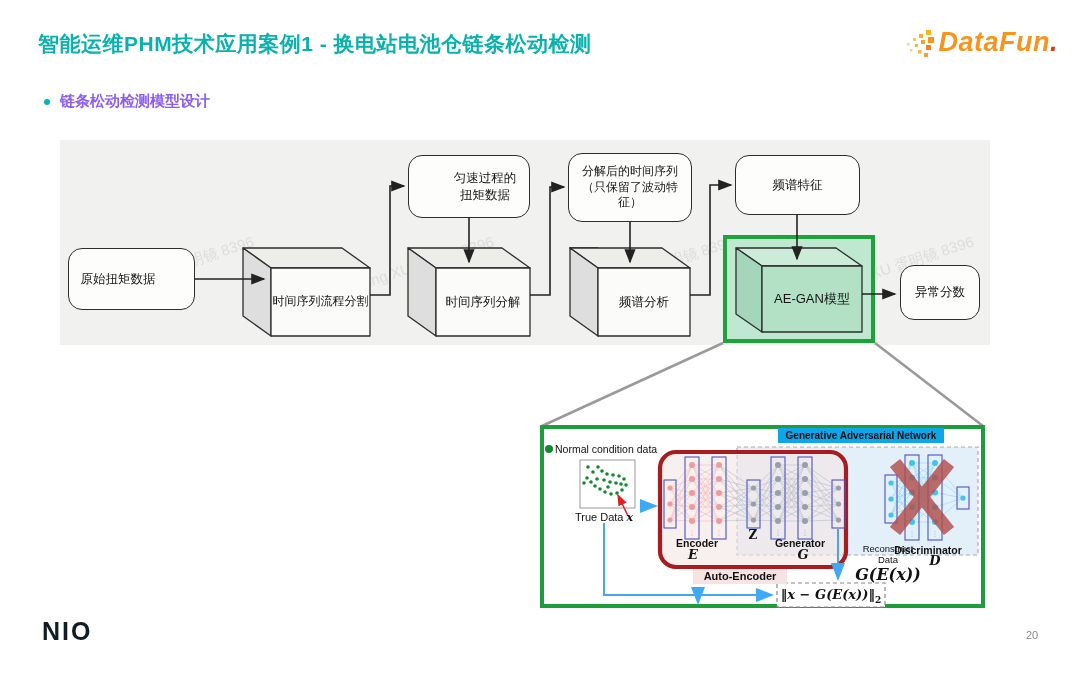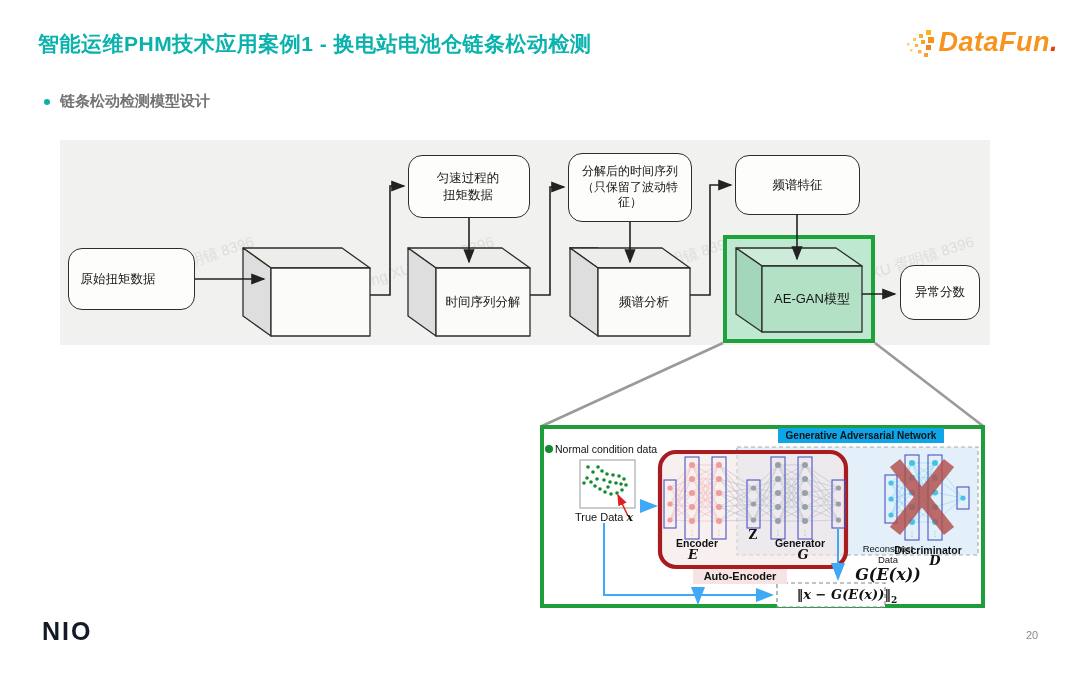--- a/index.html
+++ b/index.html
@@ -11,21 +11,21 @@
   .abs { position:absolute; }
 
   
   .slide-title { left:38px; top:30px; font-size:21px; font-weight:bold; color:#09b2ac; letter-spacing:0.5px; }
   .datafun { right:22px; top:24px; display:flex; align-items:center; }
   .datafun .wordmark { font-size:27px; font-weight:800; font-style:italic; letter-spacing:0.5px; }
   .datafun .wd-main { color:#f7941d; }
   .datafun .wd-dot { color:#e8380d; }
   .bullet-row { left:44px; top:92px; display:flex; align-items:center; }
   .bullet-dot { width:6px; height:6px; border-radius:50%; background:#09b2ac; margin-right:10px; }
-  .bullet-text { font-size:15px; font-weight:bold; color:#737373; }
+  .bullet-text { font-size:15px; font-weight:bold; color:#8b5cf6; }
 
   
   .flowchart { left:60px; top:140px; width:930px; height:205px; background:#f1f1ef; }
   .watermark { position:absolute; font-size:15px; color:rgba(120,120,125,0.16); white-space:nowrap;
                transform:rotate(-18deg); pointer-events:none; }
   .node-label { position:absolute; display:flex; align-items:center; justify-content:center;
                 text-align:center; font-size:12.5px; color:#151515; line-height:1.3; white-space:pre-line; }
   .rounded-box { position:absolute; background:#fdfdfc; border:1.5px solid #2d2d2d; border-radius:14px; }
   .green-frame { position:absolute; left:663px; top:95px; width:152px; height:108px;
                  border:4px solid #1ea23b; background:#bfe8d1; }
@@ -47,21 +47,21 @@
   .latent-var { left:200px; top:104px; width:26px; font-size:12px; font-style:normal; }
   .generator-label { left:215px; top:112px; width:90px; font-size:10.5px; font-weight:bold; }
   .gen-var { left:248px; top:123px; width:30px; font-size:13px; }
   .ae-band { left:153px; top:144px; width:94px; height:15px; background:#f6e3e3;
              font-size:11px; font-weight:bold; display:flex; align-items:center; justify-content:center; }
   .reconstruct { left:312px; top:119px; width:72px; font-size:9.5px; color:#222; }
   .reconstruct .expr { font-size:16px; }
   .discriminator-label { left:338px; top:119px; width:100px; font-size:10.5px; font-weight:bold; }
   .dis-var { left:380px; top:129px; width:30px; font-size:13px; }
   .loss { left:237px; top:158px; width:108px; height:24px; display:flex; align-items:center; justify-content:center;
-          font-size:13px;margin-left:16px; }
+          font-size:13px; }
   .loss .sub { font-size:9px; font-style:normal; align-self:flex-end; margin-bottom:2px; }
 
   
   .nio-logo { left:42px; top:617px; font-size:25px; font-weight:800; letter-spacing:2px; color:#131c26; }
   .page-num { left:1026px; top:629px; font-size:11px; color:#8a8a8a; }
 </style>
 </head>
 <body>
 
 <h1 class="abs slide-title">智能运维PHM技术应用案例1 - 换电站电池仓链条松动检测</h1>
@@ -143,21 +143,22 @@
     </g>
   </svg>
 
   <div class="rounded-box" style="left:8px;  top:108px; width:127px; height:62px;"></div>
   <div class="rounded-box" style="left:348px; top:15px;  width:122px; height:63px;"></div>
   <div class="rounded-box" style="left:508px; top:13px;  width:124px; height:69px;"></div>
   <div class="rounded-box" style="left:675px; top:15px;  width:125px; height:60px;"></div>
   <div class="rounded-box" style="left:840px; top:125px; width:80px;  height:55px;"></div>
 
   <div class="node-label" style="left:8px;   top:108px; width:100px; height:62px;">原始扭矩数据</div>
-  <div class="node-label" style="left:347px; top:15px;  width:122px; height:63px;">匀速过程的
+  <div class="node-label" style="left:208px; top:128px; width:105px; height:68px; white-space:nowrap; font-size:12px;">时间序列流程分割</div>
+  <div class="node-label" style="left:364px; top:15px;  width:122px; height:63px;">匀速过程的
 扭矩数据</div>
   <div class="node-label" style="left:376px; top:128px; width:94px;  height:68px;">时间序列分解</div>
   <div class="node-label" style="left:508px; top:13px;  width:124px; height:69px; font-size:12px;">分解后的时间序列
 （只保留了波动特
 征）</div>
   <div class="node-label" style="left:538px; top:128px; width:92px;  height:68px;">频谱分析</div>
   <div class="node-label" style="left:675px; top:15px;  width:125px; height:60px;">频谱特征</div>
   <div class="node-label" style="left:702px; top:126px; width:100px; height:66px; font-size:13px;">AE-GAN模型</div>
   <div class="node-label" style="left:840px; top:125px; width:80px;  height:55px;">异常分数</div>
 </div>

